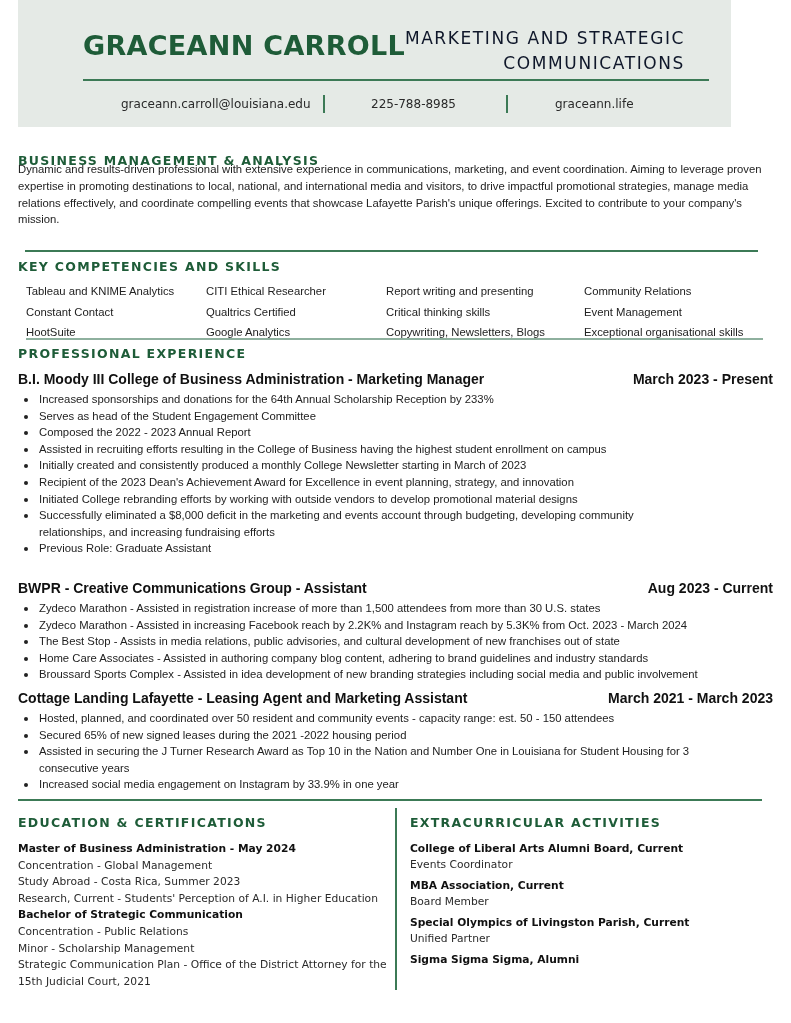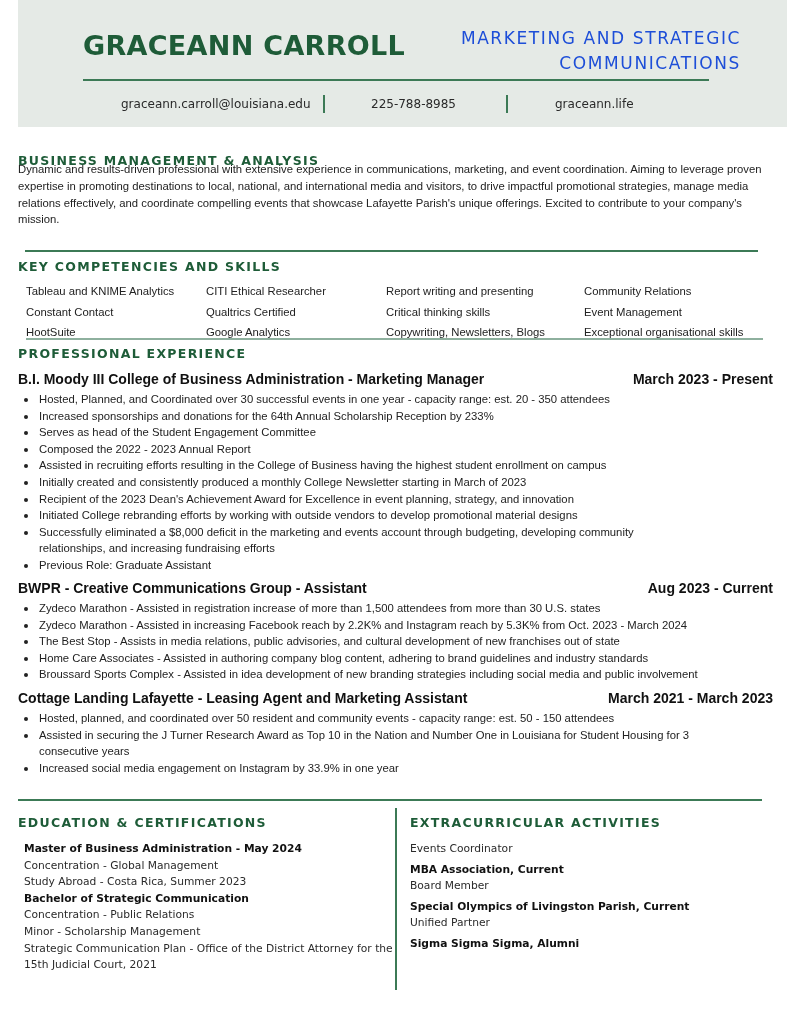--- a/index.html
+++ b/index.html
@@ -1,31 +1,31 @@
 <!DOCTYPE html>
 <html><head>
 <meta charset="utf-8">
 <style>
   * { box-sizing: border-box; margin: 0; padding: 0; }
   html, body { width: 791px; height: 1023px; background: #ffffff; overflow: hidden; }
   body { font-family: "Liberation Sans", sans-serif; color: #222; position: relative; }
 
   .header {
-    position: absolute; left: 18px; top: 0; width: 769px; height: 127px;
+    position: absolute; left: 18px; top: 0; width: 713px; height: 127px;
     background: #e5eae6;
   }
   .name {
     position: absolute; left: 65px; top: 30px;
     font-family: "DejaVu Sans", sans-serif; font-weight: bold;
     font-size: 27px; color: #1e5c38; letter-spacing: 0.3px;
   }
   .title {
     position: absolute; right: 46px; top: 26px; text-align: right;
     font-family: "DejaVu Sans", sans-serif; font-size: 17px; line-height: 25px;
-    color: #1d4ed8; letter-spacing: 1.6px;
+    color: #0f172a; letter-spacing: 1.6px;
   }
   .header-rule {
     position: absolute; left: 65px; top: 79px; width: 626px; height: 1.5px; background: #3c7a56;
   }
   .contact {
     position: absolute; top: 97px; font-family: "DejaVu Sans", sans-serif;
     font-size: 12px; color: #2a2a2a;
   }
   .c-email { left: 121px; }
   .c-phone { left: 371px; }
@@ -62,21 +62,21 @@
   }
   .bullets li { position: relative; padding-left: 21px; }
   .bullets li::before {
     content: ""; position: absolute; left: 6px; top: 7px; width: 4px; height: 4px;
     border-radius: 50%; background: #222;
   }
 
   .col-sep { position: absolute; left: 395px; top: 808px; width: 1.5px; height: 182px; background: #3c7a56; }
 
   .edu {
-    position: absolute; left: 24px; top: 841px; width: 370px;
+    position: absolute; left: 18px; top: 841px; width: 370px;
     font-family: "DejaVu Sans", sans-serif; font-size: 10.7px; line-height: 16.6px; color: #2a2a2a;
   }
   .edu .b { font-weight: bold; color: #111; }
   .extra {
     position: absolute; left: 410px; top: 841px; width: 360px;
     font-family: "DejaVu Sans", sans-serif; font-size: 10.7px; color: #2a2a2a;
   }
   .extra .b { font-weight: bold; color: #111; line-height: 16px; }
   .extra .s { line-height: 16px; margin-bottom: 5px; }
 </style>
@@ -120,21 +120,20 @@
 
 <div class="rule light" style="left:26px; top:338px; width:737px;"></div>
 
 <div class="section-title" style="top:346px;">PROFESSIONAL EXPERIENCE</div>
 
 <div class="job-head" style="top:371px;">
   <span>B.I. Moody III College of Business Administration - Marketing Manager</span>
   <span class="date">March 2023 - Present</span>
 </div>
 <ul class="bullets" style="top:391px;">
-  <li>Hosted, Planned, and Coordinated over 30 successful events in one year - capacity range: est. 20 - 350 attendees</li>
   <li>Increased sponsorships and donations for the 64th Annual Scholarship Reception by 233%</li>
   <li>Serves as head of the Student Engagement Committee</li>
   <li>Composed the 2022 - 2023 Annual Report</li>
   <li>Assisted in recruiting efforts resulting in the College of Business having the highest student enrollment on campus</li>
   <li>Initially created and consistently produced a monthly College Newsletter starting in March of 2023</li>
   <li>Recipient of the 2023 Dean's Achievement Award for Excellence in event planning, strategy, and innovation</li>
   <li>Initiated College rebranding efforts by working with outside vendors to develop promotional material designs</li>
   <li style="width:680px;">Successfully eliminated a $8,000 deficit in the marketing and events account through budgeting, developing community relationships, and increasing fundraising efforts</li>
   <li>Previous Role: Graduate Assistant</li>
 </ul>
@@ -150,39 +149,42 @@
   <li>Home Care Associates - Assisted in authoring company blog content, adhering to brand guidelines and industry standards</li>
   <li>Broussard Sports Complex - Assisted in idea development of new branding strategies including social media and public involvement</li>
 </ul>
 
 <div class="job-head" style="top:690px;">
   <span>Cottage Landing Lafayette - Leasing Agent and Marketing Assistant</span>
   <span class="date">March 2021 - March 2023</span>
 </div>
 <ul class="bullets" style="top:710px; width:730px;">
   <li>Hosted, planned, and coordinated over 50 resident and community events -  capacity range: est. 50 - 150 attendees</li>
+  <li>Secured 65% of new signed leases during the 2021 -2022 housing period</li>
   <li>Assisted in securing the J Turner Research Award as Top 10 in the Nation and Number One in Louisiana for Student Housing for 3 consecutive years</li>
   <li>Increased social media engagement on Instagram by 33.9% in one year</li>
 </ul>
 
 <div class="rule" style="left:18px; top:799px; width:744px;"></div>
 <div class="col-sep"></div>
 
 <div class="section-title" style="top:815px;">EDUCATION &amp; CERTIFICATIONS</div>
 <div class="edu">
   <div class="b">Master of Business Administration - May 2024</div>
   <div>Concentration - Global Management</div>
   <div>Study Abroad - Costa Rica, Summer 2023</div>
+  <div>Research, Current - Students' Perception of A.I. in Higher Education</div>
   <div class="b">Bachelor of Strategic Communication</div>
   <div>Concentration - Public Relations</div>
   <div>Minor - Scholarship Management</div>
   <div>Strategic Communication Plan - Office of the District Attorney for the 15th Judicial Court, 2021</div>
 </div>
 
 <div class="section-title" style="top:815px; left:410px;">EXTRACURRICULAR ACTIVITIES</div>
 <div class="extra">
+  <div class="b">College of Liberal Arts Alumni Board, Current</div>
   <div class="s">Events Coordinator</div>
   <div class="b">MBA Association, Current</div>
   <div class="s">Board Member</div>
   <div class="b">Special Olympics of Livingston Parish, Current</div>
   <div class="s">Unified Partner</div>
   <div class="b">Sigma Sigma Sigma, Alumni</div>
 </div>
 
 </body></html>

